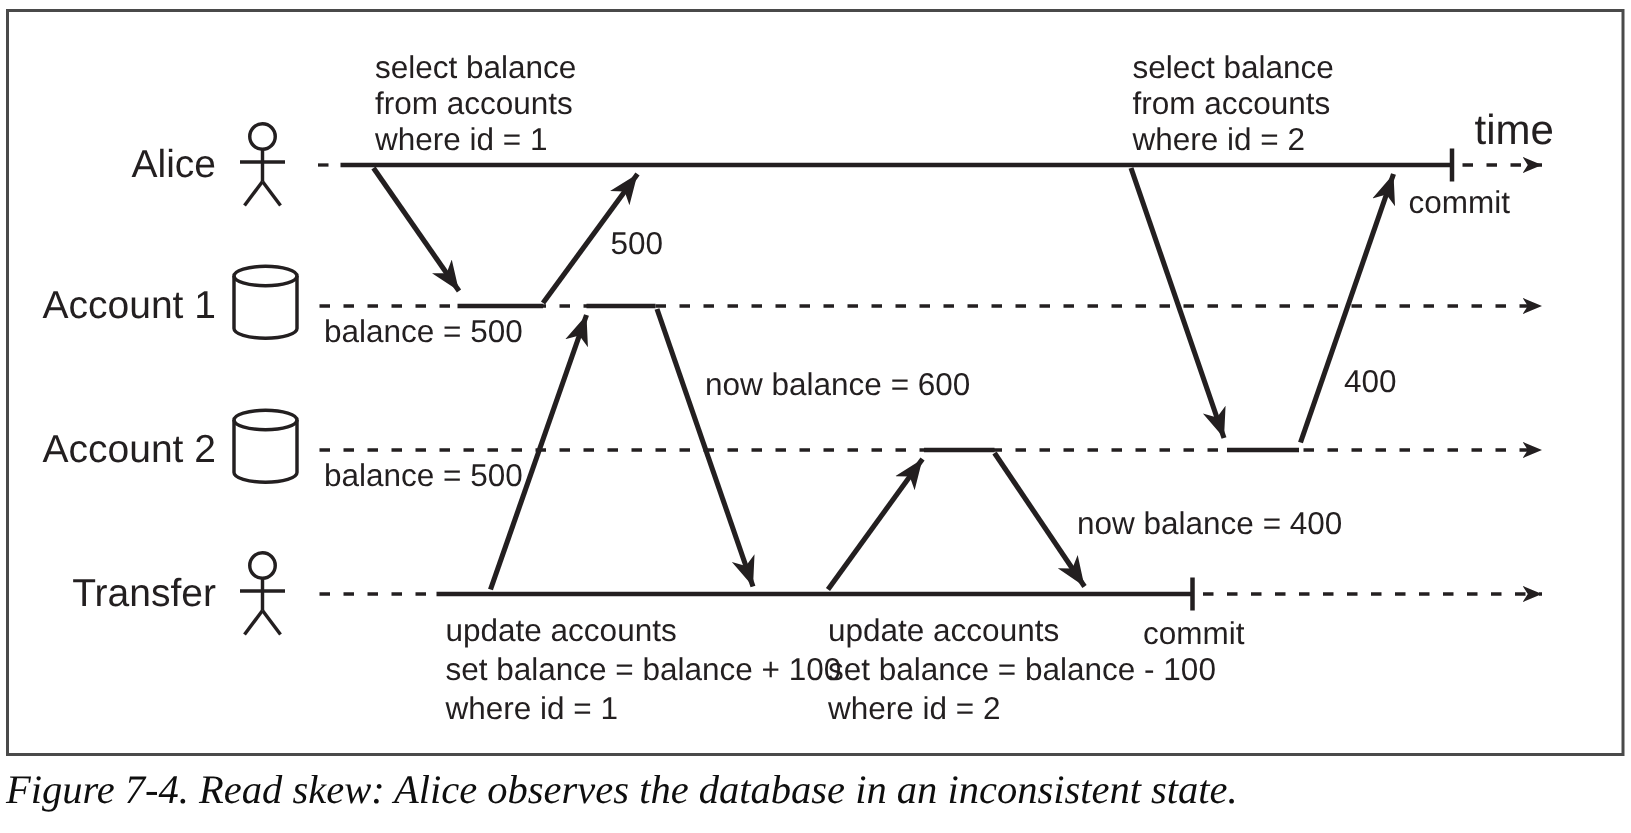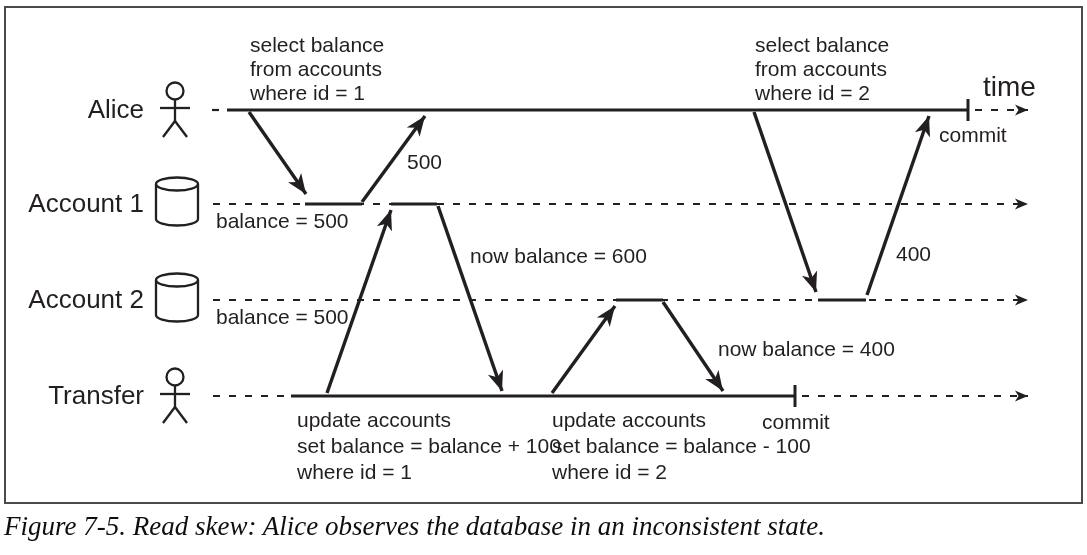--- a/index.html
+++ b/index.html
@@ -126,13 +126,13 @@
   <text class="ann" x="407" y="169">500</text>
   <text class="ann" x="896" y="261">400</text>
   <text class="ann" x="470" y="263">now balance = 600</text>
   <text class="ann" x="718" y="356">now balance = 400</text>
 
   <text class="ann" x="939" y="142">commit</text>
   <text class="ann" x="762" y="429">commit</text>
   <text class="time-label" x="983" y="96">time</text>
 </svg>
 
-<div class="caption">Figure 7-5. Read skew: Alice observes the database in an inconsistent state.</div>
+<div class="caption">Figure 7-4. Read skew: Alice observes the database in an inconsistent state.</div>
 
 </body></html>

